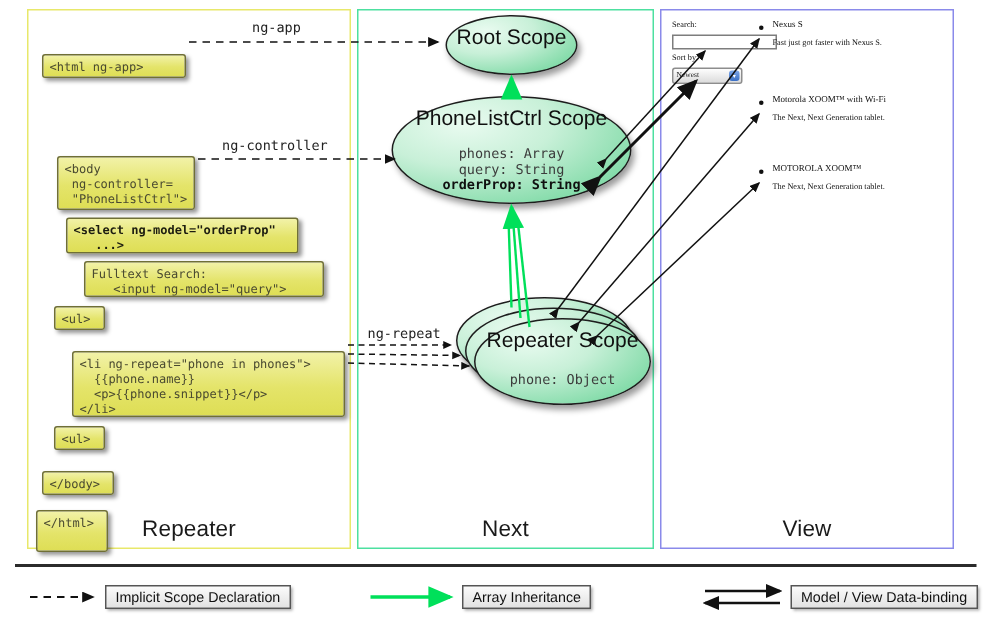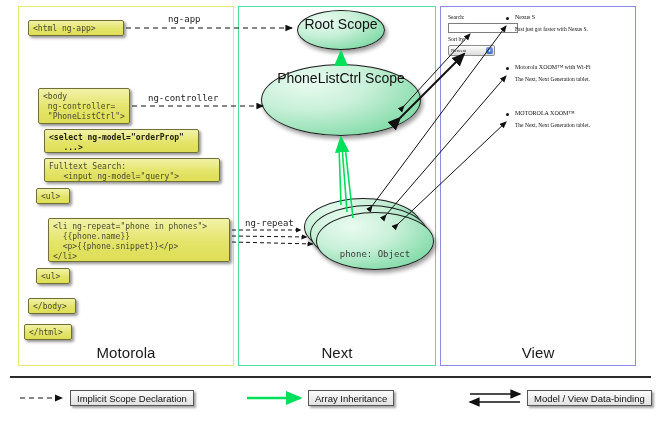--- a/index.html
+++ b/index.html
@@ -47,20 +47,21 @@
     background: linear-gradient(to bottom, #f2f2a8 0%, #e4e46a 55%, #dede55 100%);
     border: 1px solid #6f6f36;
     border-radius: 2px;
     box-shadow: 2px 2px 3px rgba(0,0,0,.42);
     font-family: "DejaVu Sans Mono", "Liberation Mono", monospace;
     font-size: 8px;
     line-height: 10px;
     color: #4a4a30;
     padding: 3px 5px 3px 4px;
     white-space: pre;
+    margin-top: 16px;
   }
   .codebox.bold { font-weight: bold; color: #1c1c10; }
 
   
   .ellipse {
     position: absolute;
     border-radius: 50%;
     border: 1.4px solid #1d1d1d;
     background: radial-gradient(ellipse at 30% 25%, #e9fbf0 0%, #c8f0d8 38%, #86dcab 78%, #63cf93 100%);
     box-shadow: 2px 3px 4px rgba(0,0,0,.40);
@@ -152,67 +153,72 @@
     width: 661px; height: 425px;
     pointer-events: none;
   }
 </style>
 </head>
 <body>
 
 <div id="diagram">
 
   <div class="panel panel-template">
-    <div class="panel-label">Motorola</div>
+    <div class="panel-label">Repeater</div>
   </div>
   <div class="panel panel-model">
     <div class="panel-label">Next</div>
   </div>
   <div class="panel panel-view">
     <div class="panel-label">View</div>
   </div>
 
   <div class="codebox" style="left:28px; top:20px; width:96px; height:16px;">&lt;html ng-app&gt;</div>
 
   <div class="codebox" style="left:38px; top:88px; width:92px; height:36px;">&lt;body
  ng-controller=
  "PhoneListCtrl"&gt;</div>
 
   <div class="codebox bold" style="left:44px; top:129px; width:155px; height:24px;">&lt;select ng-model="orderProp"
    ...&gt;</div>
 
-  <div class="codebox" style="left:44px; top:158px; width:176px; height:24px;">Fulltext Search:
+  <div class="codebox" style="left:56px; top:158px; width:160px; height:24px;">Fulltext Search:
    &lt;input ng-model="query"&gt;</div>
 
   <div class="codebox" style="left:36px; top:188px; width:34px; height:16px;">&lt;ul&gt;</div>
 
   <div class="codebox" style="left:48px; top:218px; width:182px; height:44px;">&lt;li ng-repeat="phone in phones"&gt;
   {{phone.name}}
   &lt;p&gt;{{phone.snippet}}&lt;/p&gt;
 &lt;/li&gt;</div>
 
   <div class="codebox" style="left:36px; top:268px; width:34px; height:16px;">&lt;ul&gt;</div>
 
   <div class="codebox" style="left:28px; top:298px; width:48px; height:16px;">&lt;/body&gt;</div>
 
-  <div class="codebox" style="left:24px; top:324px; width:48px; height:16px;">&lt;/html&gt;</div>
+  <div class="codebox" style="left:24px; top:324px; width:48px; height:28px;">&lt;/html&gt;</div>
 
   <div class="ellipse" style="left:297px; top:10px; width:88px; height:40px;">
     <div class="ellipse-text e-title" style="top:7px;">Root
 Scope</div>
   </div>
 
   <div class="ellipse" style="left:261px; top:64px; width:160px; height:72px;">
     <div class="ellipse-text e-title" style="top:7px;">PhoneListCtrl
 Scope</div>
+    <div class="ellipse-text e-props" style="top:33px;"><span>phones: Array
+query: String
+</span><b>orderProp: String</b></div>
   </div>
 
   <div class="ellipse" style="left:304px; top:198px; width:118px; height:58px;"></div>
   <div class="ellipse" style="left:310px; top:205px; width:118px; height:58px;"></div>
   <div class="ellipse" style="left:316px; top:212px; width:118px; height:58px;">
+    <div class="ellipse-text e-title" style="top:7px;">Repeater
+Scope</div>
     <div class="ellipse-text e-props" style="top:36px;">phone: Object</div>
   </div>
 
   <div class="view-inner">
     <div class="v-label" style="left:0px; top:0px;">Search:</div>
     <div class="v-input" style="left:0px; top:9px; width:70px; height:10px;"></div>
     <div class="v-label" style="left:0px; top:22px;">Sort by:</div>
     <div class="v-select" style="left:0px; top:31px; width:47px; height:11px;"><span>Newest</span><span class="arrowbox">▾</span></div>
 
     <div class="phone-item" style="left:58px; top:0px;">

